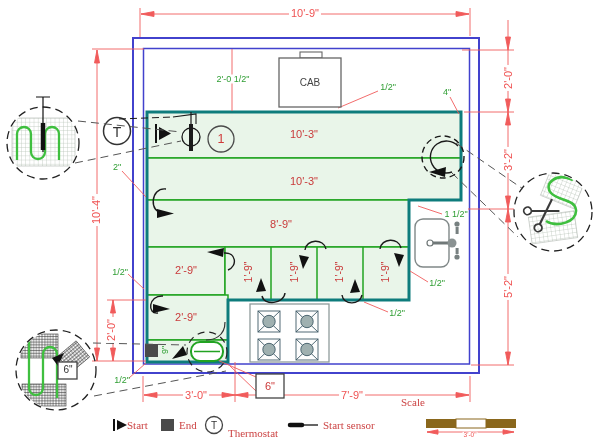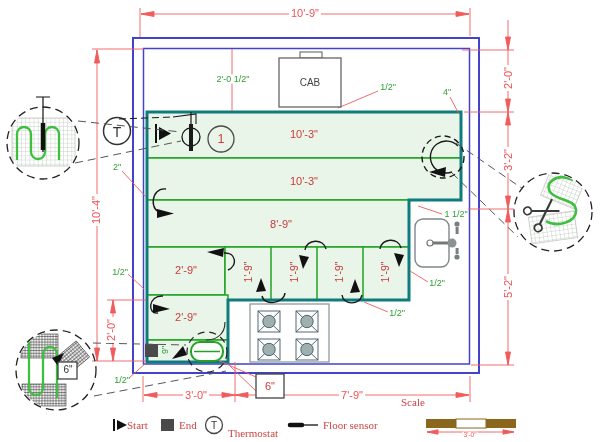--- a/index.html
+++ b/index.html
@@ -300,17 +300,17 @@
 <span class="lb" style="left:270px;top:386px;color:#cc3a3a;font-size:11px">6"</span>
 <span class="lb" style="left:68px;top:370px;color:#333;font-size:10px">6"</span>
 <span class="lb" style="left:221px;top:139px;color:#d03a3a;font-size:12.5px">1</span>
 <span class="lb dark" style="left:310px;top:83px;font-size:10px">CAB</span>
 <span class="lb" style="left:117px;top:132px;color:#333;font-size:14px">T</span>
 
 <span class="leg" style="left:127px;top:425px">Start</span>
 <span class="leg" style="left:179px;top:425px">End</span>
 <span class="lb" style="left:214px;top:426px;color:#333;font-size:10px">T</span>
 <span class="leg" style="left:228px;top:433px">Thermostat</span>
-<span class="leg" style="left:323px;top:425px">Floor sensor</span>
+<span class="leg" style="left:323px;top:425px">Start sensor</span>
 <span class="leg" style="left:401px;top:402px">Scale</span>
 <span class="lb tiny" style="left:470px;top:435px;color:#ef5252;background:#fff;padding:0 1px">3'-0"</span>
 
 </div>
 
 </body></html>

